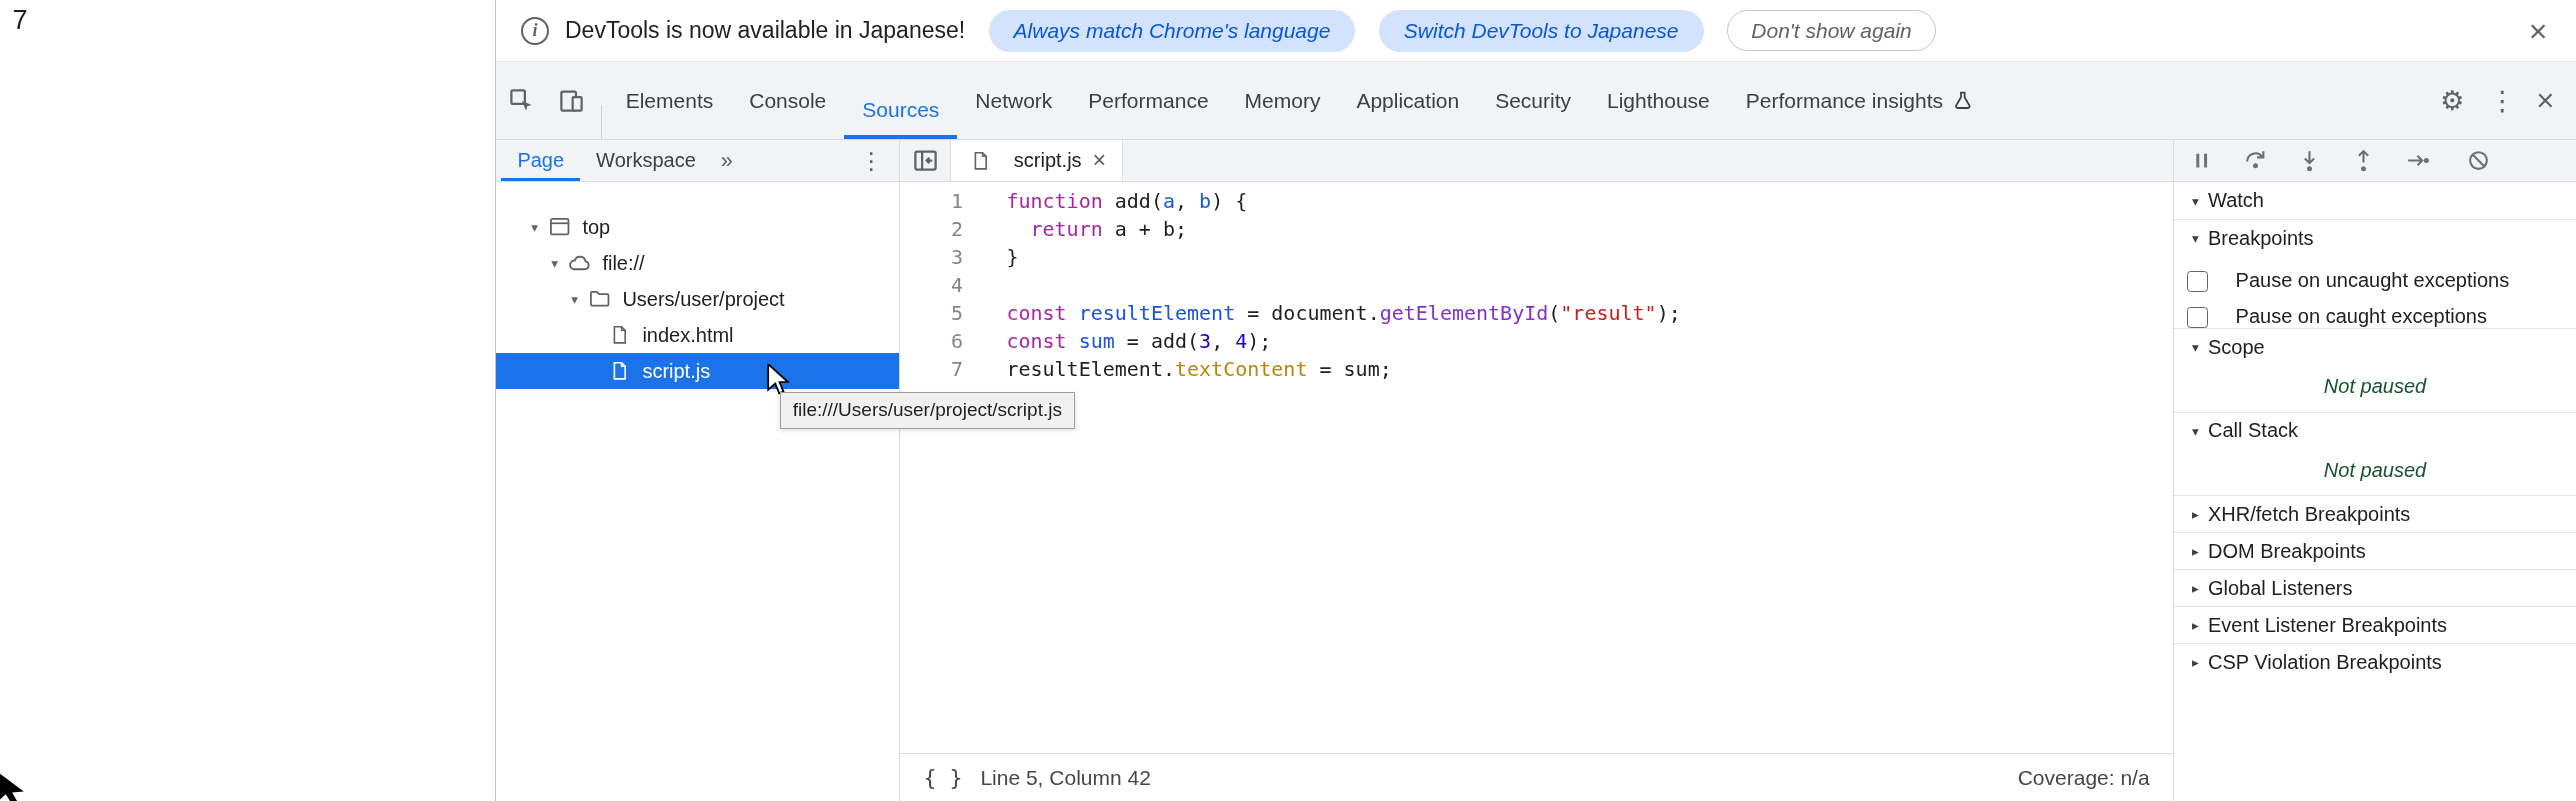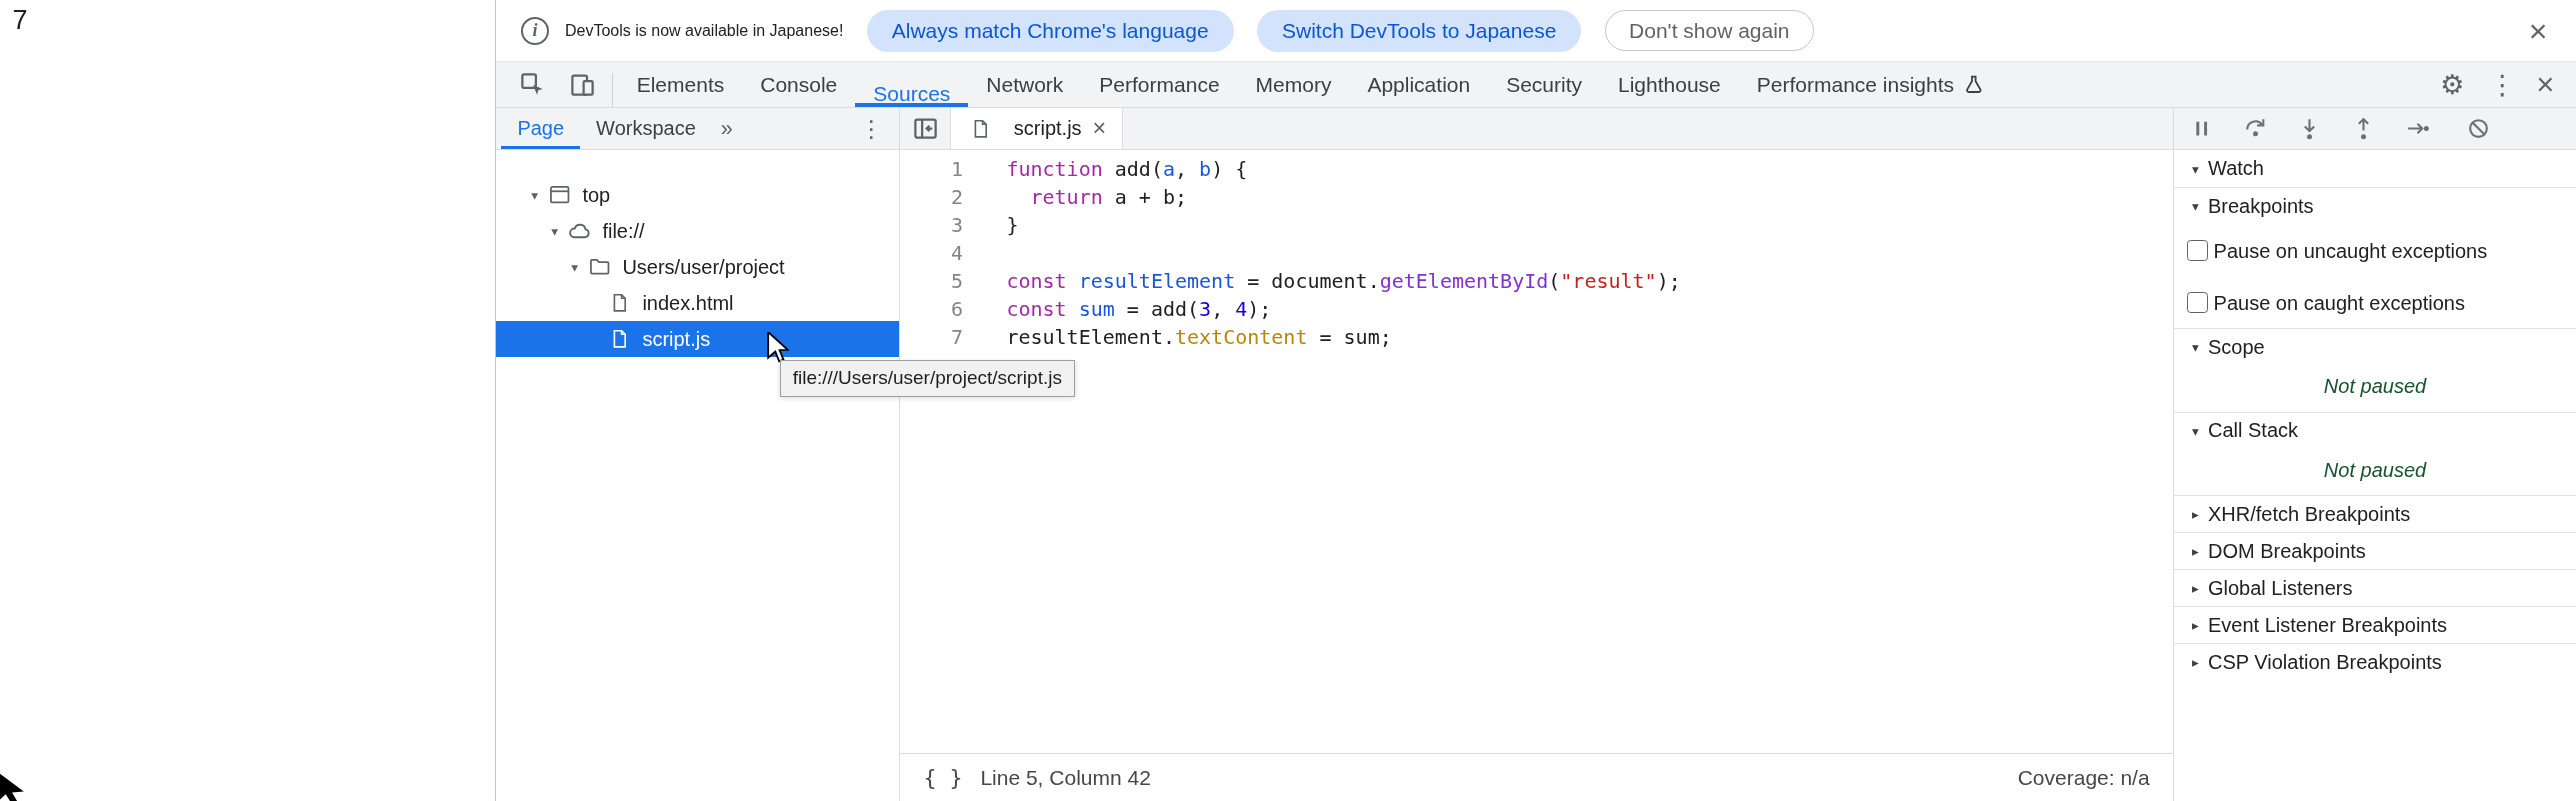--- a/index.html
+++ b/index.html
@@ -18,29 +18,29 @@
   .page-result{position:absolute;left:12.6px;top:5.4px;font-size:27px;color:var(--text_primary);}
   .corner-cursor{position:absolute;left:-7.2px;bottom:-5.4px;}
 
   
   .devtools{position:absolute;left:495px;top:0;right:0;bottom:0;display:flex;flex-direction:column;background:#fff;border-left:0.9px solid #c4c4c4;}
 
   
   .infobar{height:62px;flex:none;display:flex;align-items:center;padding:0 25px;border-bottom:0.9px solid #e6e6e6;background:#fff;}
   .info-icon{width:28px;height:28px;flex:none;border-radius:50%;border:2.3px solid var(--text_secondary);color:var(--text_secondary);
     font-size:18px;font-weight:bold;display:flex;align-items:center;justify-content:center;font-family:"Liberation Serif","DejaVu Serif",serif;font-style:italic;}
-  .infobar-message{font-size:16px;margin-left:16px;color:var(--text_primary);}
+  .infobar-message{font-size:23px;margin-left:16px;color:var(--text_primary);}
   .pill{border:none;border-radius:900px;font-size:21px;font-weight:500;padding:9px 25px;margin-left:23.4px;cursor:default;
-    font-family:"Liberation Sans","DejaVu Sans",sans-serif;}
+    font-family:"Liberation Sans","DejaVu Sans",sans-serif;font-style:italic;}
   .pill.tonal{background:var(--button_bg);color:var(--button_text);}
   .pill.outlined{background:#fff;border:1.8px solid #c4c7c5;color:var(--text_secondary);padding:7.2px 23.4px;}
   .close-x{margin-left:auto;color:var(--text_secondary);font-size:32px;line-height:1;padding:0 3.6px;}
 
   
-  .toolbar{height:46px;flex:none;background:var(--toolbar_bg);border-bottom:0.9px solid var(--border);display:flex;align-items:flex-end;padding-left:11px;}
+  .toolbar{height:78px;flex:none;background:var(--toolbar_bg);border-bottom:0.9px solid var(--border);display:flex;align-items:flex-end;}
   .tool-icon{width:50px;height:100%;display:flex;align-items:center;justify-content:center;color:var(--text_secondary);flex:none;}
   .tool-icon.glyph{font-size:27px;}
   .vdiv{width:0.9px;height:34px;background:#cfd1d4;margin:0 5.4px;flex:none;}
   .main-tabs{display:flex;height:100%;}
   .main-tab{padding:0 18px;display:flex;align-items:center;gap:9px;font-size:21px;color:#3c4043;position:relative;white-space:nowrap;}
   .main-tab.selected{color:var(--accent);margin-top:18px;}
   .main-tab.selected::after{content:"";position:absolute;left:0;right:0;bottom:0;height:3.6px;background:var(--accent);}
   .toolbar .close-x{font-size:31px;margin-left:0;padding:0 21.6px 0 9px;}
   .toolbar .right-group{margin-left:auto;display:flex;align-items:center;height:100%;}
 
@@ -90,21 +90,21 @@
 
   
   .debug-pane{width:403px;flex:none;border-left:0.9px solid var(--border);display:flex;flex-direction:column;background:#fff;}
   .debug-toolbar{height:42px;flex:none;background:var(--toolbar_bg);border-bottom:0.9px solid var(--border);display:flex;align-items:center;padding:0 14.4px;gap:27px;}
   .dbg-icon{width:27px;height:27px;display:flex;align-items:center;justify-content:center;color:#6b7075;flex:none;}
   .dbg-icon.last{margin-left:auto;margin-right:70px;}
   .debug-sections{flex:1;overflow:hidden;font-size:20px;color:var(--text_primary);}
   .section-header{height:37px;display:flex;align-items:center;padding:0 9px;border-top:0.9px solid #e4e4e4;background:#fff;}
   .section-header.first{border-top:none;}
   .sec-twisty{width:25px;flex:none;font-size:13.5px;color:#3c4043;text-align:center;}
-  .checkbox-row{height:36px;display:flex;align-items:flex-start;gap:6px;padding-left:12.6px;margin-top:16px;}
+  .checkbox-row{height:36px;display:flex;align-items:flex-end;gap:28px;padding-left:12.6px;}
   .checkbox{width:21px;height:21px;flex:none;border:1.8px solid var(--text_secondary);border-radius:3.6px;background:#fff;}
   .not-paused{text-align:center;font-style:italic;color:#14532d;padding:10px 0 13.5px;}
 </style>
 </head>
 <body>
 
 <div class="screen">
 
   <div class="page-area">
     <div class="page-result">7</div>

